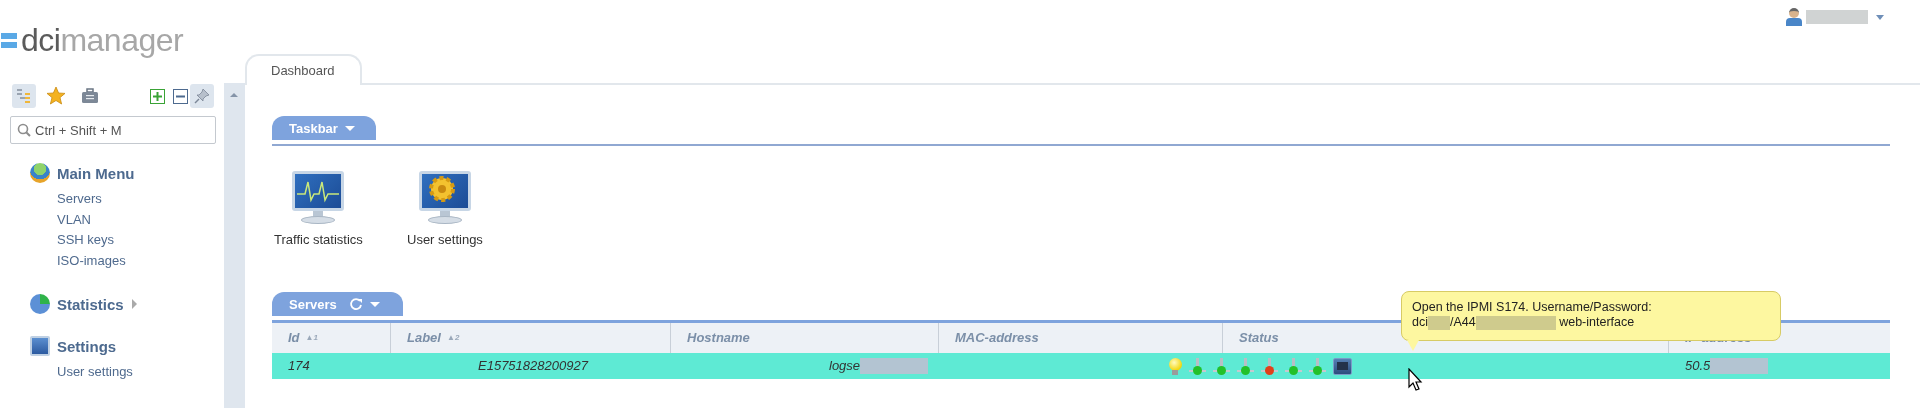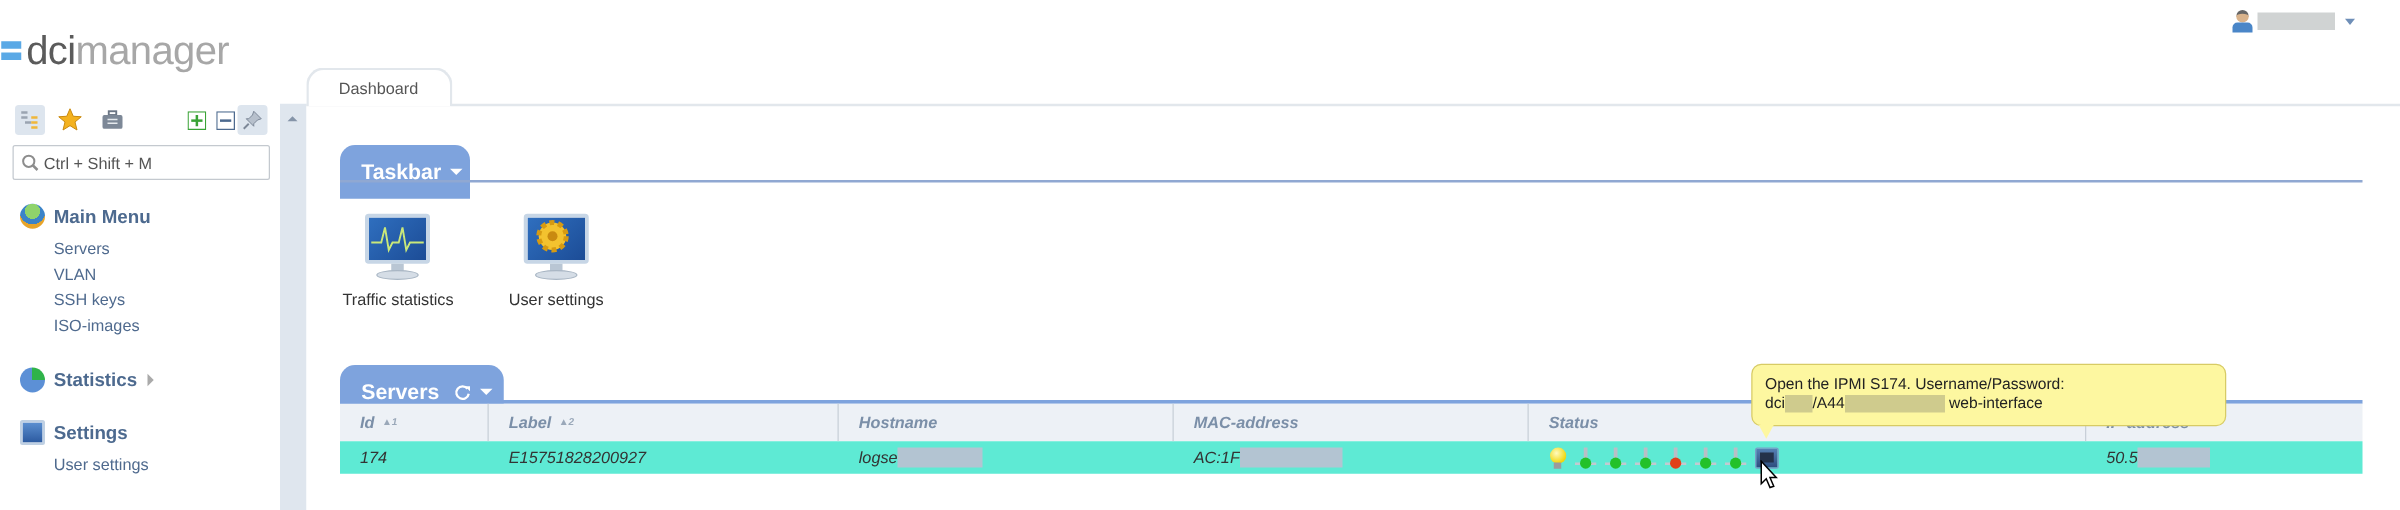--- a/index.html
+++ b/index.html
@@ -23,37 +23,37 @@
 
     
     .sidebar { position: absolute; left: 0; top: 78px; width: 224px; height: 330px; }
     .side-toolbar { position: absolute; left: 12px; top: 6px; width: 204px; height: 24px; }
     .tb-btn { position: absolute; top: 0; width: 24px; height: 24px; border-radius: 3px; display: flex; align-items: center; justify-content: center; cursor: pointer; }
     .tb-btn.active { background: #dde5ee; }
     .search-box { position: absolute; left: 10px; top: 38px; width: 206px; height: 28px; border: 1px solid #c4c9cf; border-radius: 2px; background: #fff; display: flex; align-items: center; padding-left: 6px; }
     .search-box input { border: none; outline: none; font-family: "Liberation Sans", sans-serif; font-size: 13px; color: #555; width: 170px; margin-left: 4px; background: transparent; }
     .search-box input::placeholder { color: #555; }
 
-    .menu-group { position: absolute; left: 16px; }
+    .menu-group { position: absolute; left: 30px; }
     .menu-head { display: flex; align-items: center; height: 24px; cursor: pointer; }
     .menu-head .ico { width: 20px; height: 20px; margin-right: 7px; border-radius: 50%; }
     .menu-head .title { font-weight: bold; font-size: 15px; color: #4d6a8f; }
     .menu-head .arrow { width: 0; height: 0; border-top: 5px solid transparent; border-bottom: 5px solid transparent; border-left: 5px solid #aaa; margin-left: 8px; }
     .menu-items { margin-left: 27px; margin-top: 4px; }
     .menu-item { display: block; font-size: 13px; color: #4f6a8e; height: 20.5px; line-height: 20.5px; cursor: pointer; }
 
     .scroll-strip { position: absolute; left: 224px; top: 83px; width: 21px; height: 325px; background: #dfe6ee; }
     .scroll-up { position: absolute; left: 6px; top: 10px; width: 0; height: 0; border-left: 4px solid transparent; border-right: 4px solid transparent; border-bottom: 4px solid #8594a8; cursor: pointer; }
 
     
     .tab-line { position: absolute; left: 245px; top: 83px; width: 1675px; height: 2px; background: #e2e7ec; }
     .tab { position: absolute; left: 245px; top: 54px; width: 117px; height: 31px; background: #fff; border: 2px solid #e2e7ec; border-bottom: none; border-radius: 14px 14px 0 0; font-size: 13px; color: #555; padding: 7px 0 0 24px; cursor: pointer; }
 
     
-    .section-tab { position: absolute; height: 43px; background: #7ea3dd; border-radius: 12px 12px 0 0; color: #fff; font-weight: bold; font-size: 17px; display: flex; align-items: center; padding-left: 17px; cursor: pointer; }
+    .section-tab { position: absolute; height: 24px; background: #7ea3dd; border-radius: 12px 12px 0 0; color: #fff; font-weight: bold; font-size: 13px; display: flex; align-items: center; padding-left: 17px; cursor: pointer; }
     .section-line { position: absolute; height: 3px; background: #7ea3dd; }
     .caret-w { width: 0; height: 0; border-left: 5px solid transparent; border-right: 5px solid transparent; border-top: 5px solid #fff; margin-left: 7px; }
     .section-line.taskbar { background: #90a8d2; height: 2px; }
 
     
     .task-item { position: absolute; top: 168px; display: flex; flex-direction: column; align-items: center; cursor: pointer; }
     .monitor { width: 58px; height: 58px; position: relative; }
     .monitor .screen { position: absolute; left: 3px; top: 3px; width: 52px; height: 40px; border: 3px solid #c7d6e6; border-radius: 3px; background: linear-gradient(135deg, #2f6fbf, #1c4c96); }
     .monitor .neck { position: absolute; left: 24px; top: 43px; width: 10px; height: 6px; background: #b9c6d4; }
     .monitor .base { position: absolute; left: 12px; top: 48px; width: 34px; height: 8px; border-radius: 50%; background: #d5dde6; border: 1px solid #a9b6c4; }
@@ -268,24 +268,20 @@
         <span>IP-address</span>
       </div>
   </div>
   <div class="grid-row">
     <div class="td" style="width:119px">174</div>
     <div class="td" style="width:280px">E15751828200927</div>
     <div class="td" style="width:268px">
         <span>logse</span>
         <span class="blur" style="width:68px"></span>
       </div>
-    <div class="td" style="width:284px">
-        <span>AC:1F</span>
-        <span class="blur" style="width:82px"></span>
-      </div>
     <div class="td" style="width:446px">
       <div class="status-icons">
         <div class="bulb">
             <div class="g"></div>
             <div class="s"></div>
           </div>
         <div class="port">
             <div class="stem"></div>
             <div class="bar"></div>
             <div class="dot" style="background:#22c12a"></div>

